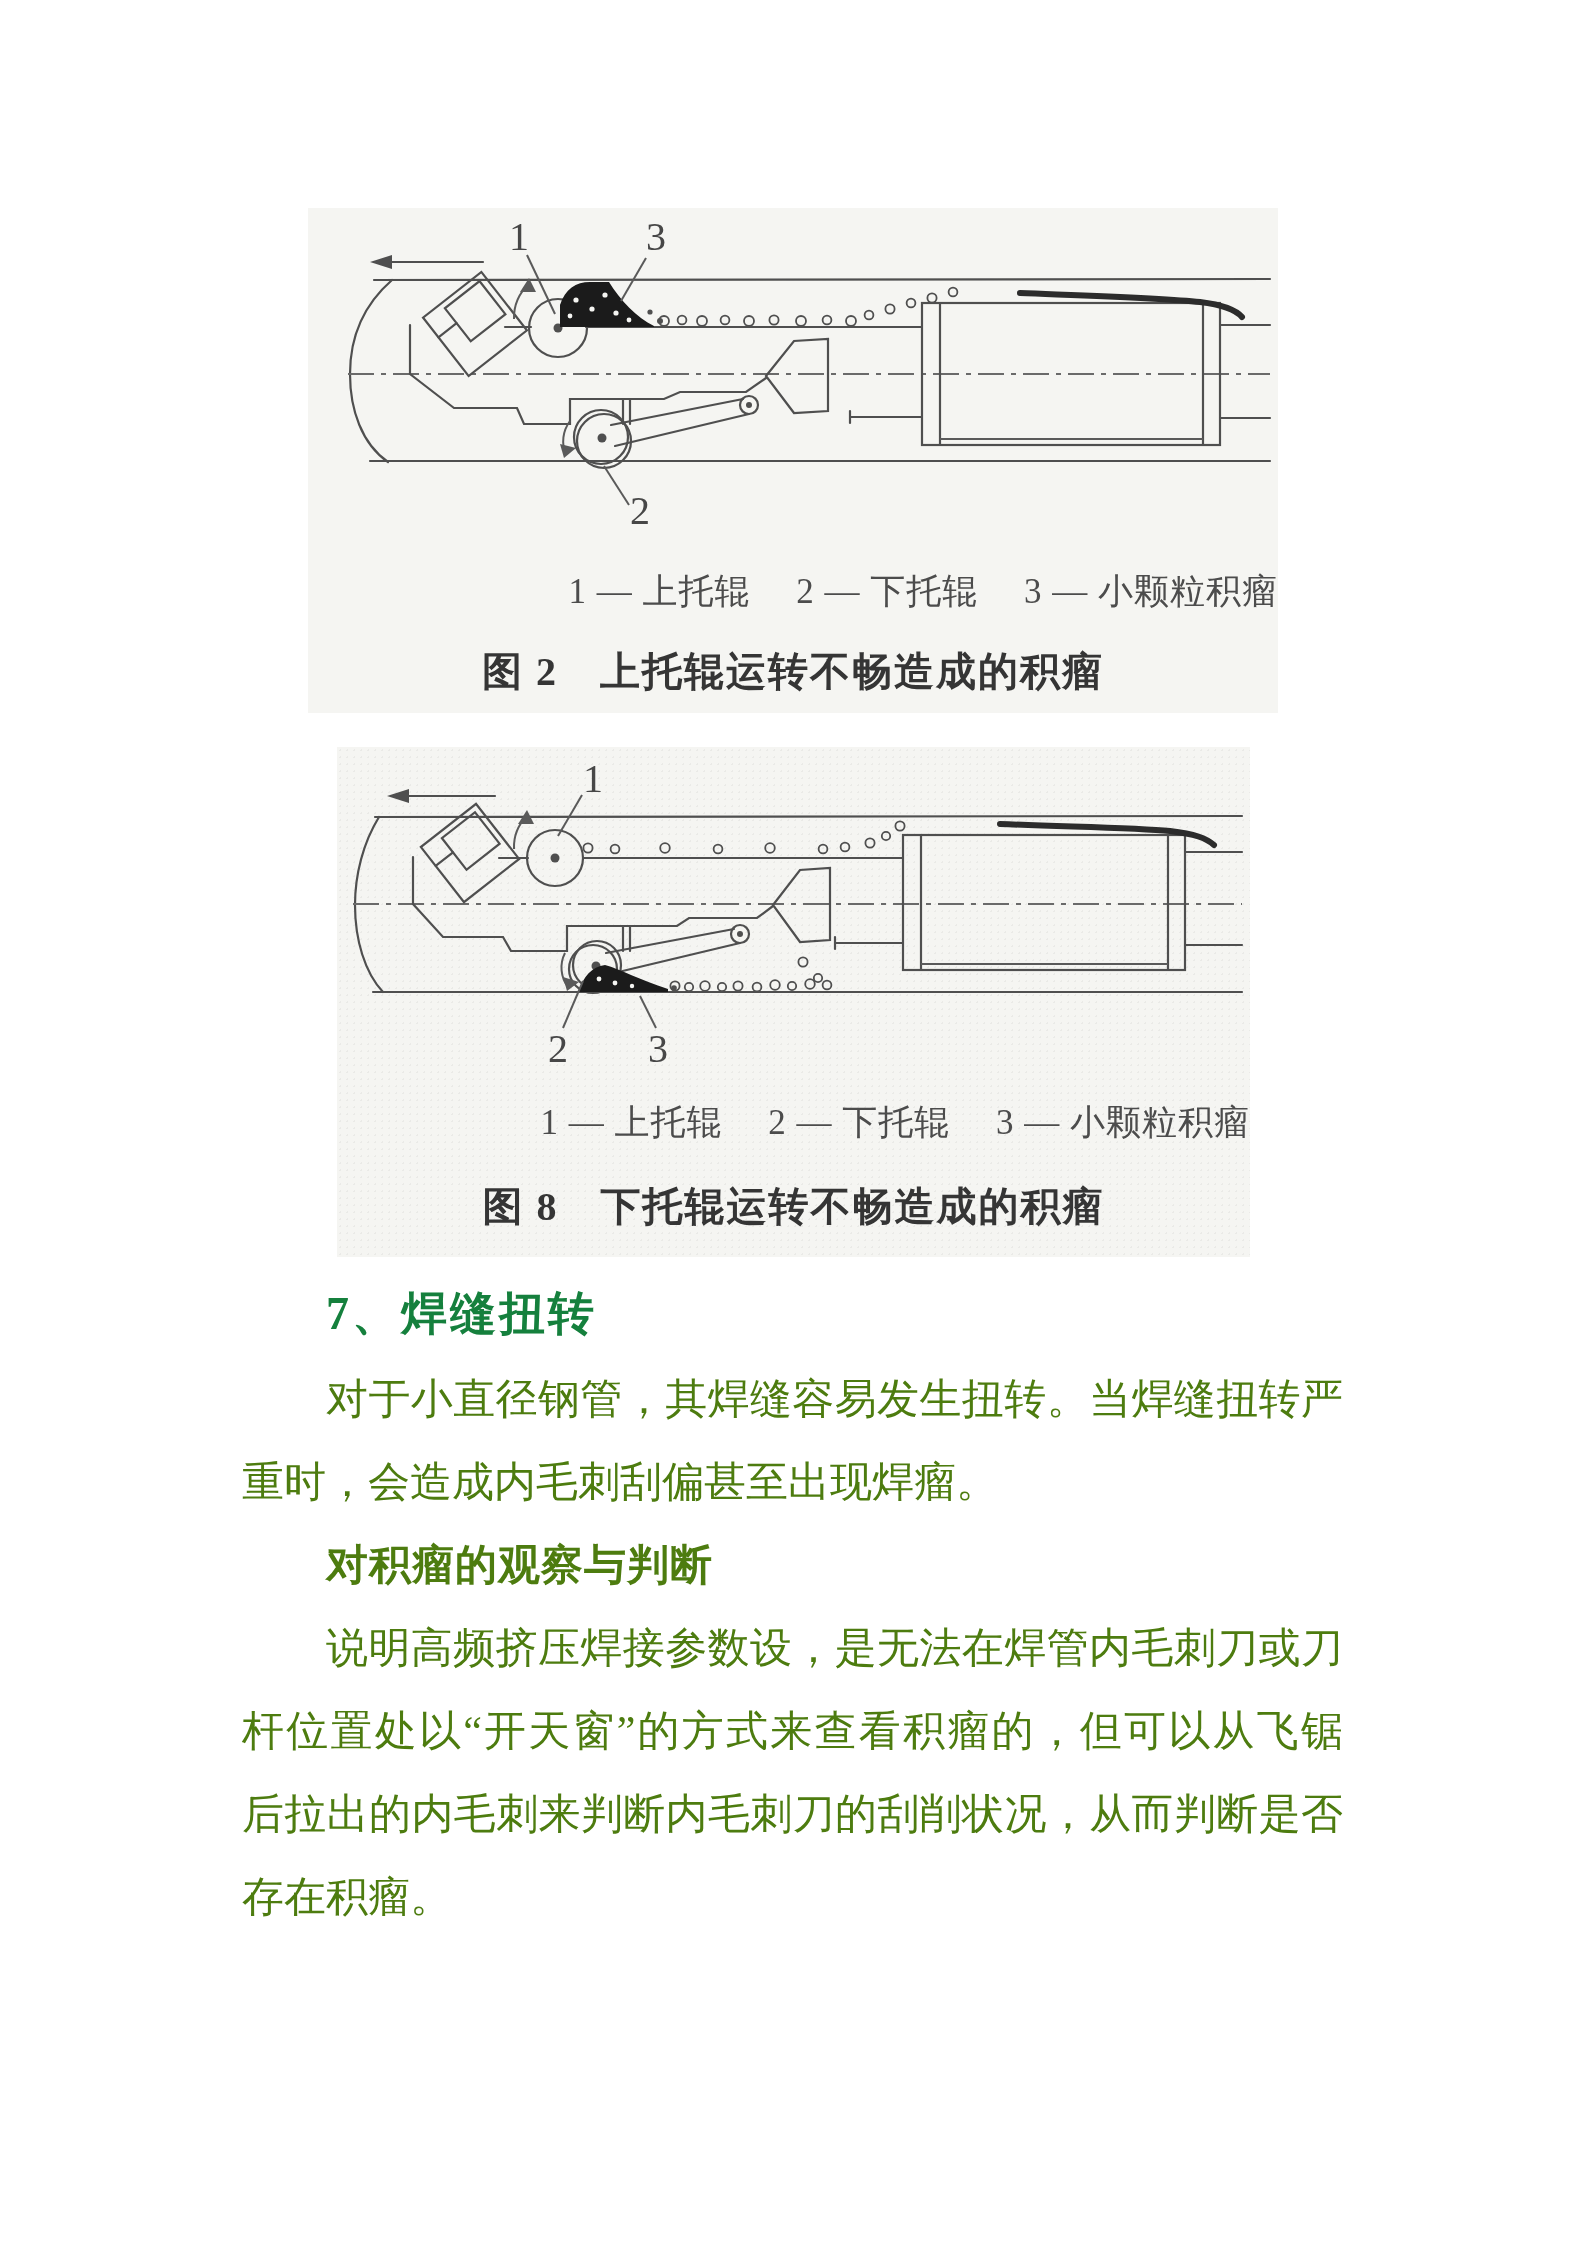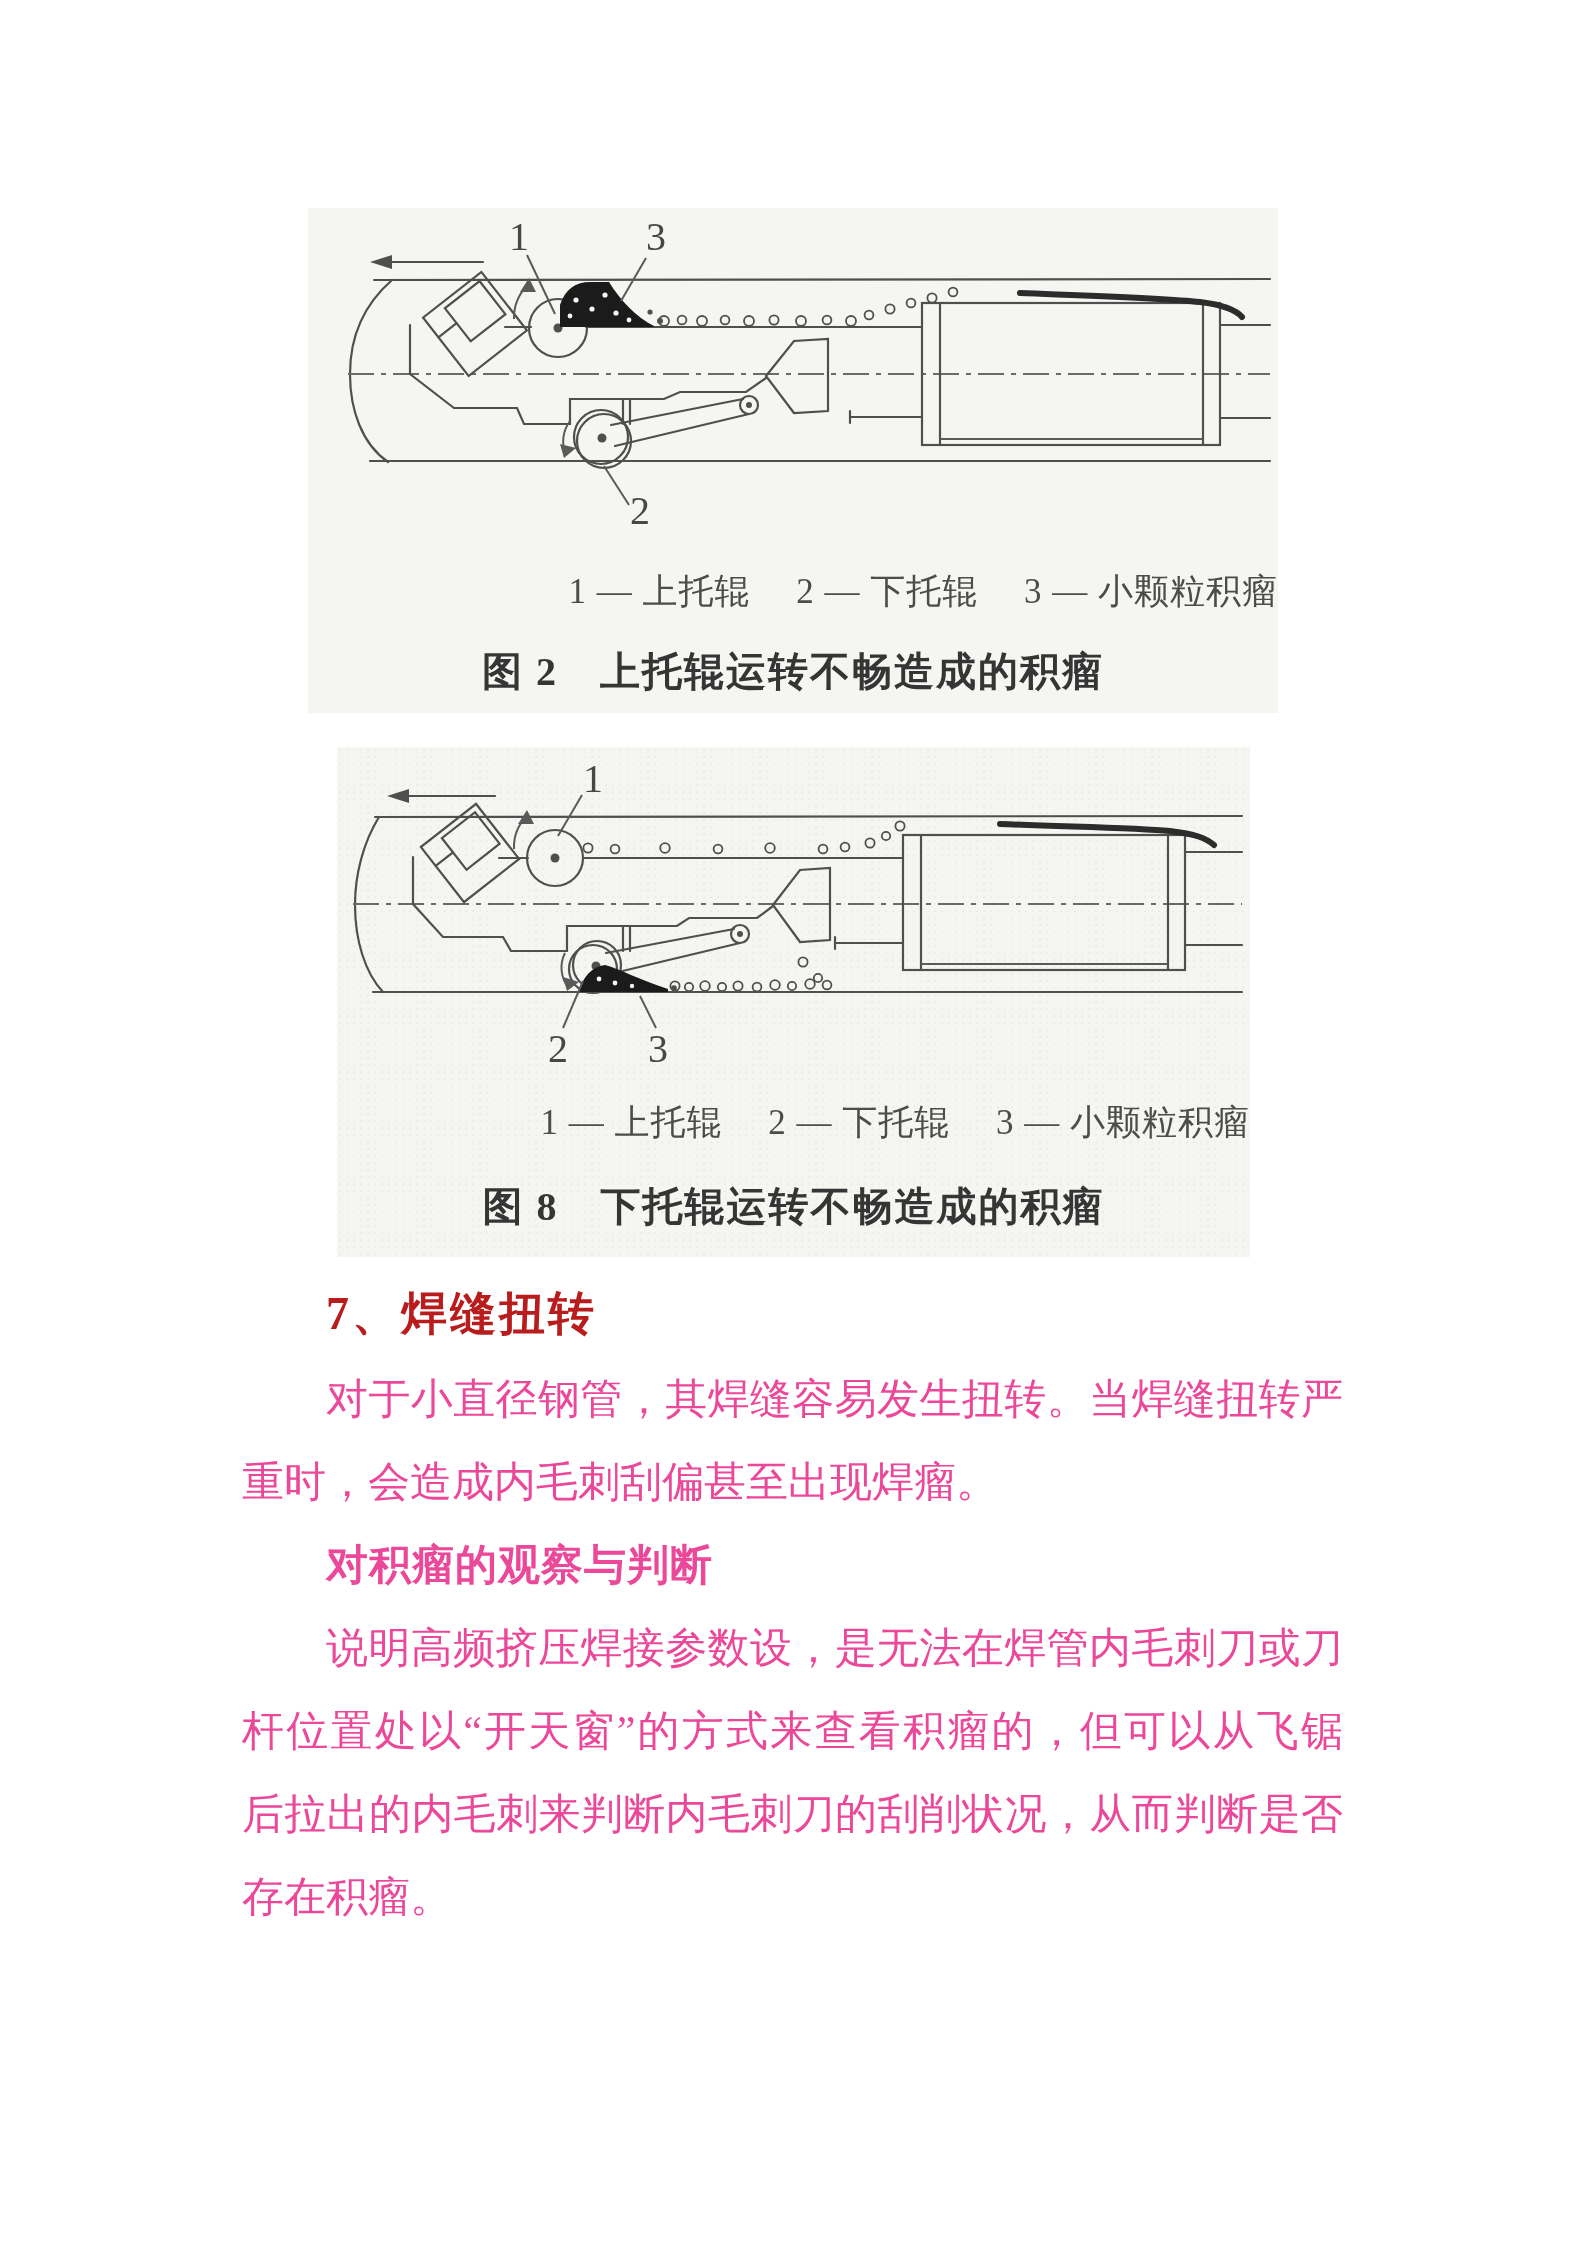--- a/index.html
+++ b/index.html
@@ -27,25 +27,25 @@
   .figlegend{
     position:absolute;left:0;right:0;text-align:right;
     font-size:35px;color:#4c4c4c;letter-spacing:1px;white-space:pre;
   }
   .figcaption{
     position:absolute;left:0;right:0;text-align:center;
     font-size:40px;font-weight:bold;color:#353535;letter-spacing:2px;white-space:pre;
   }
   .doc-heading{
     position:absolute;left:326px;top:1272px;height:83px;line-height:83px;
-    font-size:46px;font-weight:bold;color:#b91c1c;letter-spacing:3px;
+    font-size:46px;font-weight:bold;color:#15803d;letter-spacing:3px;
   }
   .bodytext{
     position:absolute;left:242px;top:1358px;width:1101px;
-    font-size:42px;line-height:83px;color:#ec4899;
+    font-size:42px;line-height:83px;color:#4d7c0f;
   }
   .bt-line{width:1101px;}
   .bt-line.fill{text-align:justify;text-align-last:justify;}
   .bt-line.indent{padding-left:84px;width:1017px;}
   .bt-line.bold{font-weight:bold;letter-spacing:1px;}
 </style>
 </head>
 <body>
 
 <div class="figbox" style="left:308px;top:208px;width:970px;height:505px;">

